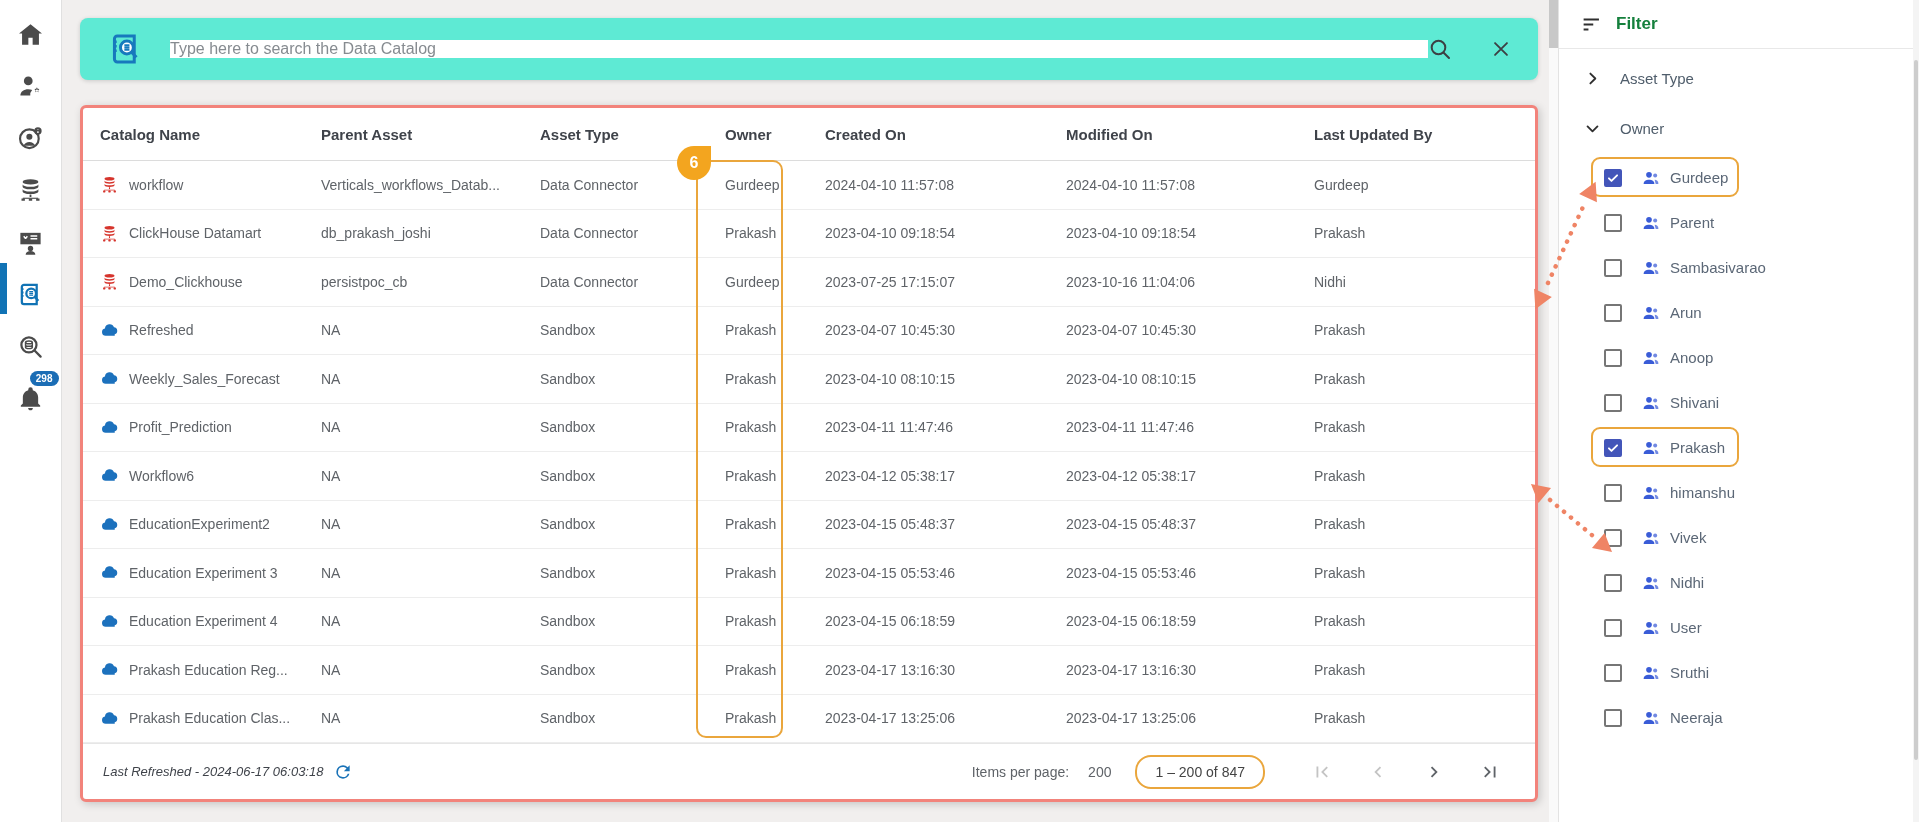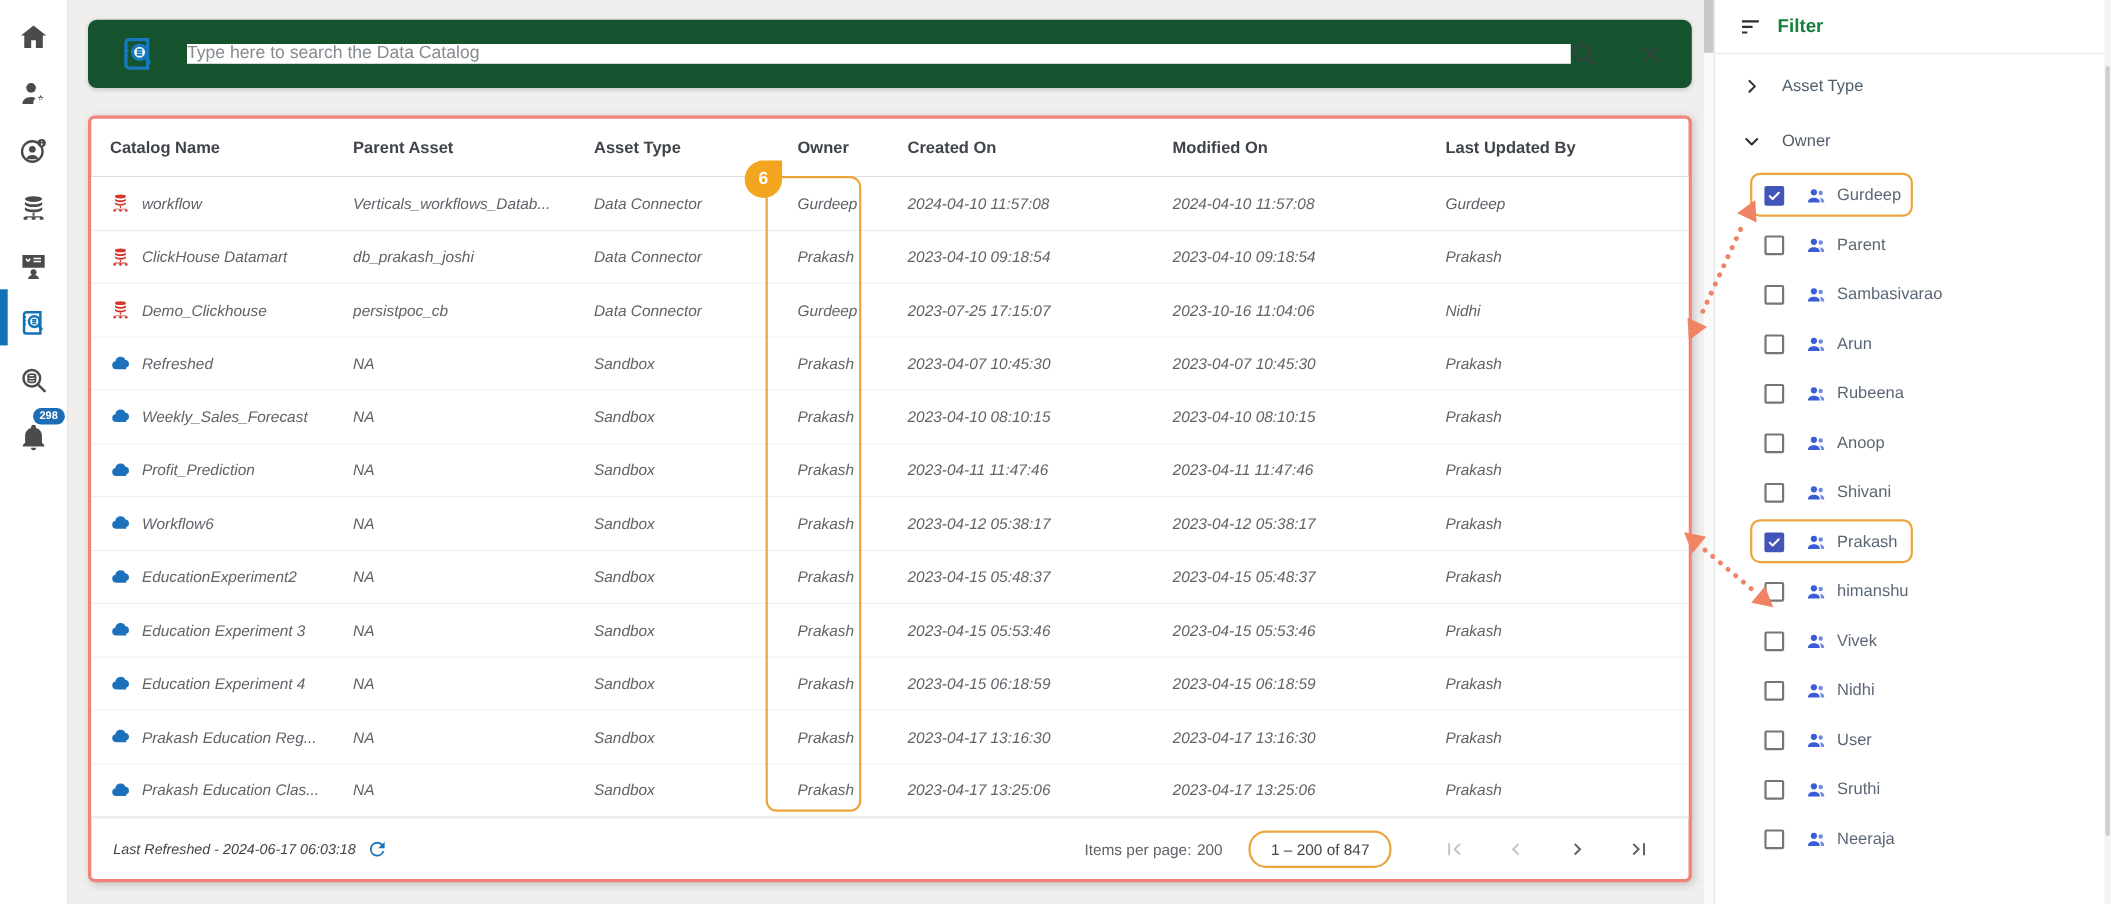--- a/index.html
+++ b/index.html
@@ -8,55 +8,55 @@
 
   
   .sidebar { position:absolute; left:0; top:0; bottom:0; width:62px; background:#fff; border-right:1px solid #e0e0e0; padding-top:6px; display:flex; flex-direction:column; align-items:center; z-index:5; }
   .sb-item { position:relative; width:62px; height:46px; margin-bottom:6px; display:flex; align-items:flex-end; justify-content:center; color:#4b4b4b; cursor:pointer; }
   .sb-item svg { width:27px; height:27px; }
   .sb-item.active { color:#1173b5; }
   .sb-item.active .active-bar { position:absolute; left:0; top:-3px; width:7px; height:51px; background:#1173b5; }
   .sb-badge { position:absolute; top:1px; right:3px; background:#1b6db5; color:#fff; font-size:10px; font-weight:bold; padding:2px 6px; border-radius:9px; line-height:1.1; }
 
   
-  .search-card { position:absolute; left:80px; top:18px; width:1458px; height:62px; background:#14532d; border-radius:8px; box-shadow:0 1px 4px rgba(0,0,0,.16); display:flex; align-items:center; z-index:3; }
+  .search-card { position:absolute; left:80px; top:18px; width:1458px; height:62px; background:#5eead4; border-radius:8px; box-shadow:0 1px 4px rgba(0,0,0,.16); display:flex; align-items:center; z-index:3; }
   .search-cat-ico { color:#1779bd; margin-left:28px; display:flex; }
   .search-cat-ico svg { width:36px; height:36px; }
   .search-input { flex:1; border:none; outline:none; font-size:16px; margin-left:26px; color:#3c4043; font-family:"Liberation Sans",sans-serif; }
   .search-input::placeholder { color:#868b90; }
   .search-ico, .close-ico { color:#3c4043; display:flex; cursor:pointer; }
   .search-ico svg { width:24px; height:24px; }
   .close-ico { margin:0 26px 0 38px; }
   .close-ico svg { width:22px; height:22px; }
 
   
   .table-card { position:absolute; left:80px; top:105px; width:1458px; height:697px; background:#fff; border:3px solid #f2837b; border-radius:6px; box-shadow:2px 2px 8px rgba(0,0,0,.18); z-index:2; }
   .tgrid { display:grid; grid-template-columns:221px 219px 185px 100px 241px 248px 1fr; align-items:center; padding-left:17px; }
   .thead { height:53px; border-bottom:1px solid #dcdcdc; color:#3f434a; font-size:15px; font-weight:bold; }
-  .trow { height:48.5px; border-bottom:1px solid #ededed; font-size:14px; color:#5f6368; cursor:pointer; background:#fff;font-style:italic; }
+  .trow { height:48.5px; border-bottom:1px solid #ededed; font-size:14px; color:#5f6368; cursor:pointer; background:#fff; }
   .cell { overflow:hidden; white-space:nowrap; text-overflow:ellipsis; padding-right:10px; }
   .name-cell { display:flex; align-items:center; gap:10px; }
   .row-ico { display:flex; flex:0 0 auto; }
   .row-ico svg { width:19px; height:19px; }
   .ico-database { color:#d6342c; }
   .ico-cloud { color:#1c71bd; }
 
   
   .owner-highlight { position:absolute; left:613px; top:52px; width:87px; height:578px; border:2px solid #eaa63c; border-radius:10px; pointer-events:none; }
   .owner-count-badge { position:absolute; left:594px; top:38px; width:34px; height:34px; background:#f3a51f; border-radius:50% 0 50% 50%; display:flex; align-items:center; justify-content:center; color:#fff; font-size:16px; font-weight:bold; z-index:4; pointer-events:none; }
 
   
   .tfooter { position:absolute; left:0; right:0; bottom:0; height:56px; border-top:1px solid #e6e6e6; display:flex; align-items:center; padding:0 34px 0 20px; }
   .refresh-wrap { display:flex; align-items:center; gap:10px; }
   .last-refreshed { font-style:italic; font-size:13px; color:#3f434a; }
   .refresh-ico { color:#1a73b8; display:flex; cursor:pointer; }
   .refresh-ico svg { width:20px; height:20px; }
   .pag-group { margin-left:auto; display:flex; align-items:center; }
   .ipp-label { font-size:14px; color:#5f6368; }
-  .ipp-value { font-size:14px; color:#5f6368; margin-left:5px; cursor:pointer; }
+  .ipp-value { font-size:14px; color:#5f6368; margin-left:19px; cursor:pointer; }
   .range-box { margin-left:24px; border:2px solid #eaa63c; border-radius:16px; padding:7px 18px; font-size:14px; color:#444; }
   .pag-btns { display:flex; align-items:center; gap:34px; margin-left:46px; }
   .pag-btn { display:flex; cursor:pointer; color:#5f6368; }
   .pag-btn svg { width:22px; height:22px; }
   .pag-btn.disabled { color:#c4c4c4; cursor:default; }
 
   
   .mid-scroll-track { position:absolute; left:1549px; top:0; bottom:0; width:9px; background:#fafafa; z-index:1; }
   .mid-scroll-thumb { position:absolute; left:0; top:0; width:9px; height:48px; background:#c8c8c8; }
   .right-scroll-track { position:absolute; right:0; top:0; bottom:0; width:6px; background:#f4f4f4; }
@@ -539,32 +539,20 @@
       <div class="owner-item">
         <span class="cb"></span>
         <span class="people-ico">
           <svg viewBox="0 0 24 24" fill="currentColor">
             <circle cx="9.6" cy="8.2" r="3.4"></circle>
             <path d="M3.2 18.6c0-2.8 2.9-4.5 6.4-4.5s6.4 1.7 6.4 4.5v.6H3.2z"></path>
             <circle cx="17" cy="9" r="2.4" opacity=".72"></circle>
             <path d="M16.4 14c2.4.3 4.4 1.7 4.4 3.9v1.3h-3.2z" opacity=".72"></path>
           </svg>
         </span>
-        <span class="owner-name">Rubeena</span>
-      </div>
-      <div class="owner-item">
-        <span class="cb"></span>
-        <span class="people-ico">
-          <svg viewBox="0 0 24 24" fill="currentColor">
-            <circle cx="9.6" cy="8.2" r="3.4"></circle>
-            <path d="M3.2 18.6c0-2.8 2.9-4.5 6.4-4.5s6.4 1.7 6.4 4.5v.6H3.2z"></path>
-            <circle cx="17" cy="9" r="2.4" opacity=".72"></circle>
-            <path d="M16.4 14c2.4.3 4.4 1.7 4.4 3.9v1.3h-3.2z" opacity=".72"></path>
-          </svg>
-        </span>
         <span class="owner-name">Anoop</span>
       </div>
       <div class="owner-item">
         <span class="cb"></span>
         <span class="people-ico">
           <svg viewBox="0 0 24 24" fill="currentColor">
             <circle cx="9.6" cy="8.2" r="3.4"></circle>
             <path d="M3.2 18.6c0-2.8 2.9-4.5 6.4-4.5s6.4 1.7 6.4 4.5v.6H3.2z"></path>
             <circle cx="17" cy="9" r="2.4" opacity=".72"></circle>
             <path d="M16.4 14c2.4.3 4.4 1.7 4.4 3.9v1.3h-3.2z" opacity=".72"></path>

